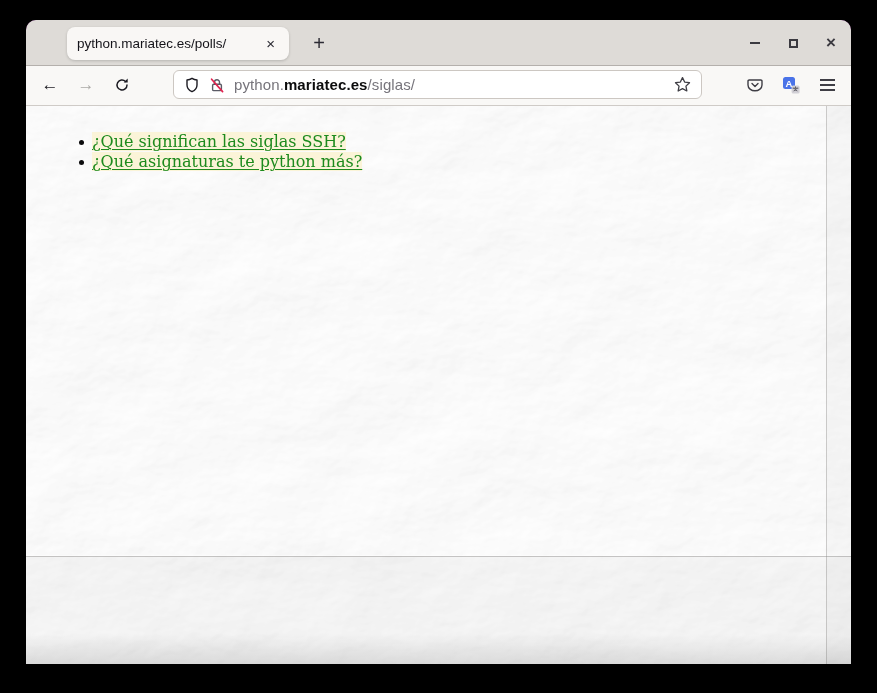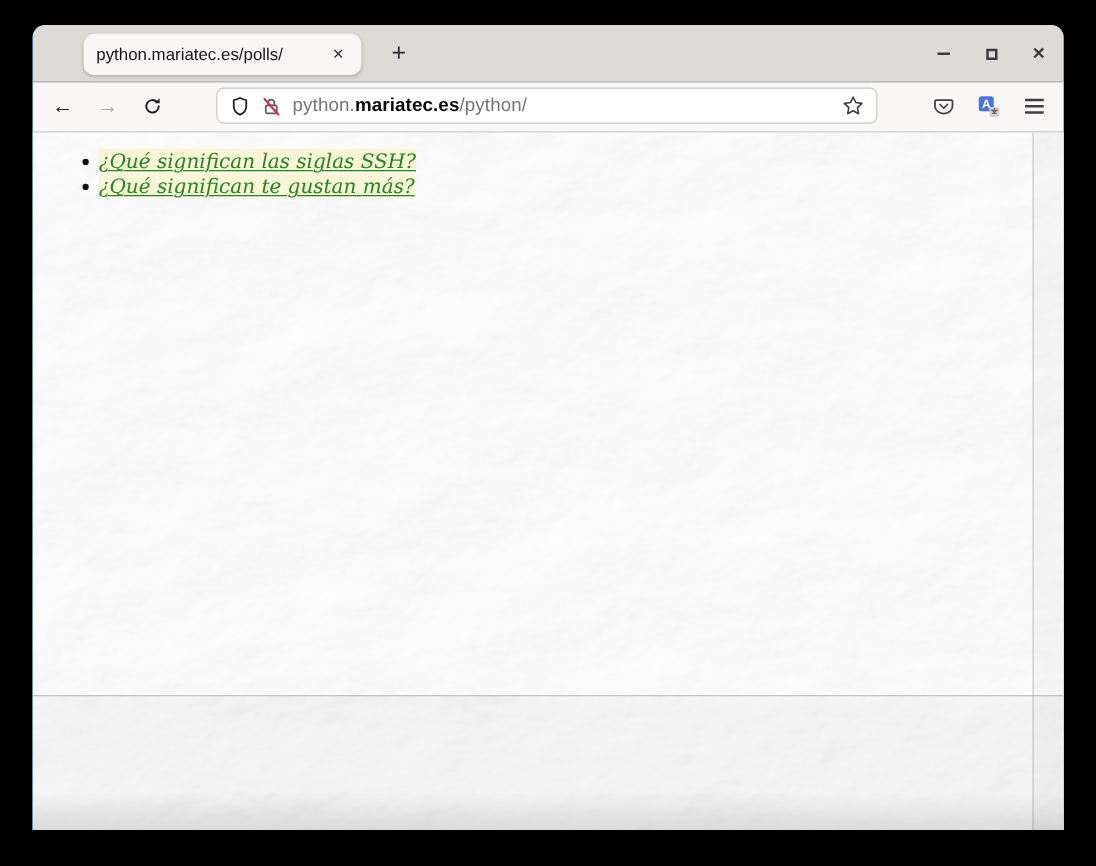--- a/index.html
+++ b/index.html
@@ -2,21 +2,21 @@
 <html><head>
 <meta charset="utf-8">
 <style>
   html,body{
     margin:0;padding:0;background:#000;width:877px;height:693px;overflow:hidden;
     font-family:"Liberation Sans",sans-serif;
   }
   .stage{position:relative;width:877px;height:693px;background:#000;}
   .window{
     position:absolute;left:26px;top:20px;width:825px;height:644px;
-    border-radius:10px 10px 0 0;overflow:hidden;background:#3b82f6;
+    border-radius:10px 10px 0 0;overflow:hidden;background:#701a75;
     display:flex;flex-direction:column;
   }
   
   .tabbar{
     position:relative;height:46px;flex:0 0 46px;background:#dedbd7;
     border-bottom:1px solid #b4b0ac;box-sizing:border-box;
   }
   .tab{
     position:absolute;left:41px;top:7px;width:222px;height:33px;
     background:#f9f7f5;border-radius:8px;box-shadow:0 1px 3px rgba(0,0,0,.18);
@@ -72,21 +72,21 @@
   .tool-btn.translate{left:751px;}
   .tool-btn.menu{left:787px;}
   .hamburger{display:flex;flex-direction:column;gap:3px;}
   .hamburger span{display:block;width:15px;height:1.8px;background:#3f3e45;}
   
   .content{
     position:relative;flex:1;background:#f2f0ee;overflow:hidden;
   }
   .paper-svg{position:absolute;left:0;top:0;}
   .poll-list{
-    position:absolute;left:0;top:8px;margin:5px;padding:0;list-style:none;z-index:2;font-style:italic;
+    position:absolute;left:0;top:8px;margin:18px;padding:0;list-style:none;z-index:2;
   }
   .poll-list li{
     position:relative;padding-left:48px;line-height:20px;
     font-family:"DejaVu Serif",serif;font-size:16px;
   }
   .poll-list li::before{
     content:"";position:absolute;left:35px;top:8px;width:5px;height:5px;
     border-radius:50%;background:#0c0c0d;
   }
   .poll-list a{
@@ -129,21 +129,21 @@
 
       <div class="url-bar">
         <svg width="16" height="16" viewBox="0 0 16 16">
           <path d="M8 1.3 C9.8 2.5 11.6 2.9 13 3 L13 8 C13 11.3 10.9 13.5 8 14.7 C5.1 13.5 3 11.3 3 8 L3 3 C4.4 2.9 6.2 2.5 8 1.3 Z" fill="none" stroke="#1c1b22" stroke-width="1.4" stroke-linejoin="round"></path>
         </svg>
         <svg width="16" height="16" viewBox="0 0 16 16">
           <path d="M5.5 7.2 V5.2 a2.5 2.5 0 0 1 5 0 v2" fill="none" stroke="#5b5b66" stroke-width="1.4"></path>
           <rect x="3.6" y="7.2" width="8.8" height="6.4" rx="1.2" fill="none" stroke="#5b5b66" stroke-width="1.4"></rect>
           <line x1="2.6" y1="2.2" x2="13.6" y2="14.6" stroke="#e0234f" stroke-width="1.7" stroke-linecap="round"></line>
         </svg>
-        <span class="url-text"><span class="dim">python.</span><span class="host">mariatec.es</span><span class="dim">/python/</span></span>
+        <span class="url-text"><span class="dim">python.</span><span class="host">mariatec.es</span><span class="dim">/siglas/</span></span>
         <span class="url-spacer"></span>
         <svg width="17" height="17" viewBox="0 0 17 17">
           <path d="M8.5 1.6 l2.15 4.45 4.85.65 -3.55 3.4 .88 4.85 -4.33-2.33 -4.33 2.33 .88-4.85 -3.55-3.4 4.85-.65 z" fill="none" stroke="#3f3e45" stroke-width="1.3" stroke-linejoin="round"></path>
         </svg>
       </div>
 
       <div class="tool-btn pocket">
         <svg width="18" height="18" viewBox="0 0 18 18">
           <path d="M3.2 4 h11.6 a1.2 1.2 0 0 1 1.2 1.2 V9 a7 5.8 0 0 1-14 0 V5.2 A1.2 1.2 0 0 1 3.2 4 Z" fill="none" stroke="#3f3e45" stroke-width="1.4" stroke-linejoin="round"></path>
           <path d="M6 7.6 l3 3 3-3" fill="none" stroke="#3f3e45" stroke-width="1.4" stroke-linecap="round" stroke-linejoin="round"></path>
@@ -189,19 +189,19 @@
         <rect x="800" width="25" height="558" fill="#6e6e6e" opacity="0.04"></rect>
         <line x1="800.5" y1="0" x2="800.5" y2="558" stroke="#8c8a88" stroke-width="1" opacity="0.40"></line>
         <rect y="528" width="825" height="30" fill="url(#fadeBottom)"></rect>
       </svg>
 
       <ul class="poll-list">
         <li>
           <a>¿Qué significan las siglas SSH?</a>
         </li>
         <li>
-          <a>¿Qué significan te gustan más?</a>
+          <a>¿Qué asignaturas te python más?</a>
         </li>
       </ul>
     </div>
 
   </div>
 </div>
 
 </body></html>

